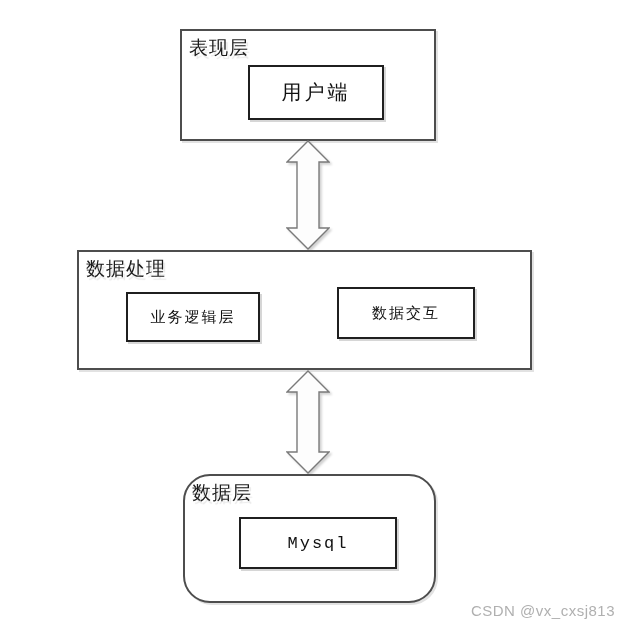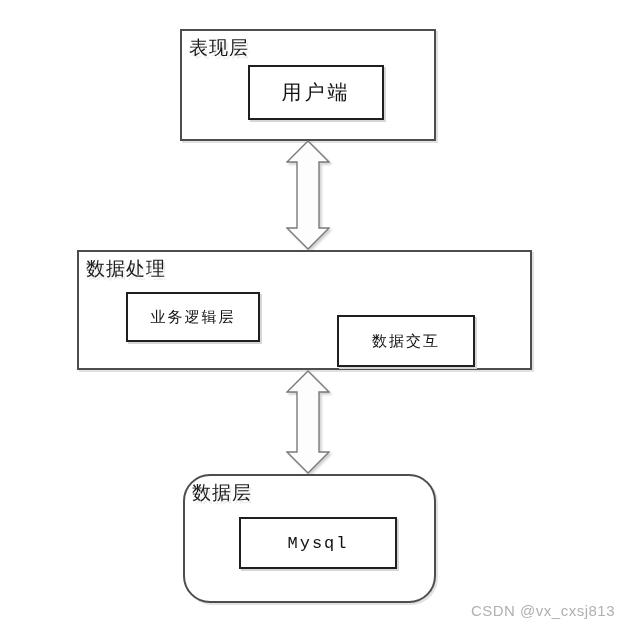--- a/index.html
+++ b/index.html
@@ -47,21 +47,21 @@
     letter-spacing: 3px;
     white-space: nowrap;
   }
   #layer-presentation { left: 180px; top: 29px;  width: 256px; height: 112px; }
   #node-user-client   { left: 66px;  top: 34px;  width: 136px; height: 55px; }
   #node-user-client .node-label { font-size: 20px; }
 
   #layer-business     { left: 77px;  top: 250px; width: 455px; height: 120px; }
   #node-data-process  { left: 47px;  top: 40px;  width: 134px; height: 50px; }
   #node-data-process .node-label { font-size: 15px; letter-spacing: 2px; }
-  #node-data-exchange { left: 258px; top: 35px;  width: 138px; height: 52px; margin-top: 28px; }
+  #node-data-exchange { left: 258px; top: 35px;  width: 138px; height: 52px; }
   #node-data-exchange .node-label { font-size: 15px; letter-spacing: 2px; }
 
   #layer-data         { left: 183px; top: 474px; width: 253px; height: 129px; border-radius: 27px; }
   #node-mysql         { left: 54px;  top: 41px;  width: 158px; height: 52px; }
   #node-mysql .node-label {
     font-family: "Liberation Mono", "DejaVu Sans Mono", monospace;
     font-size: 17px;
     letter-spacing: 2px;
   }
 

